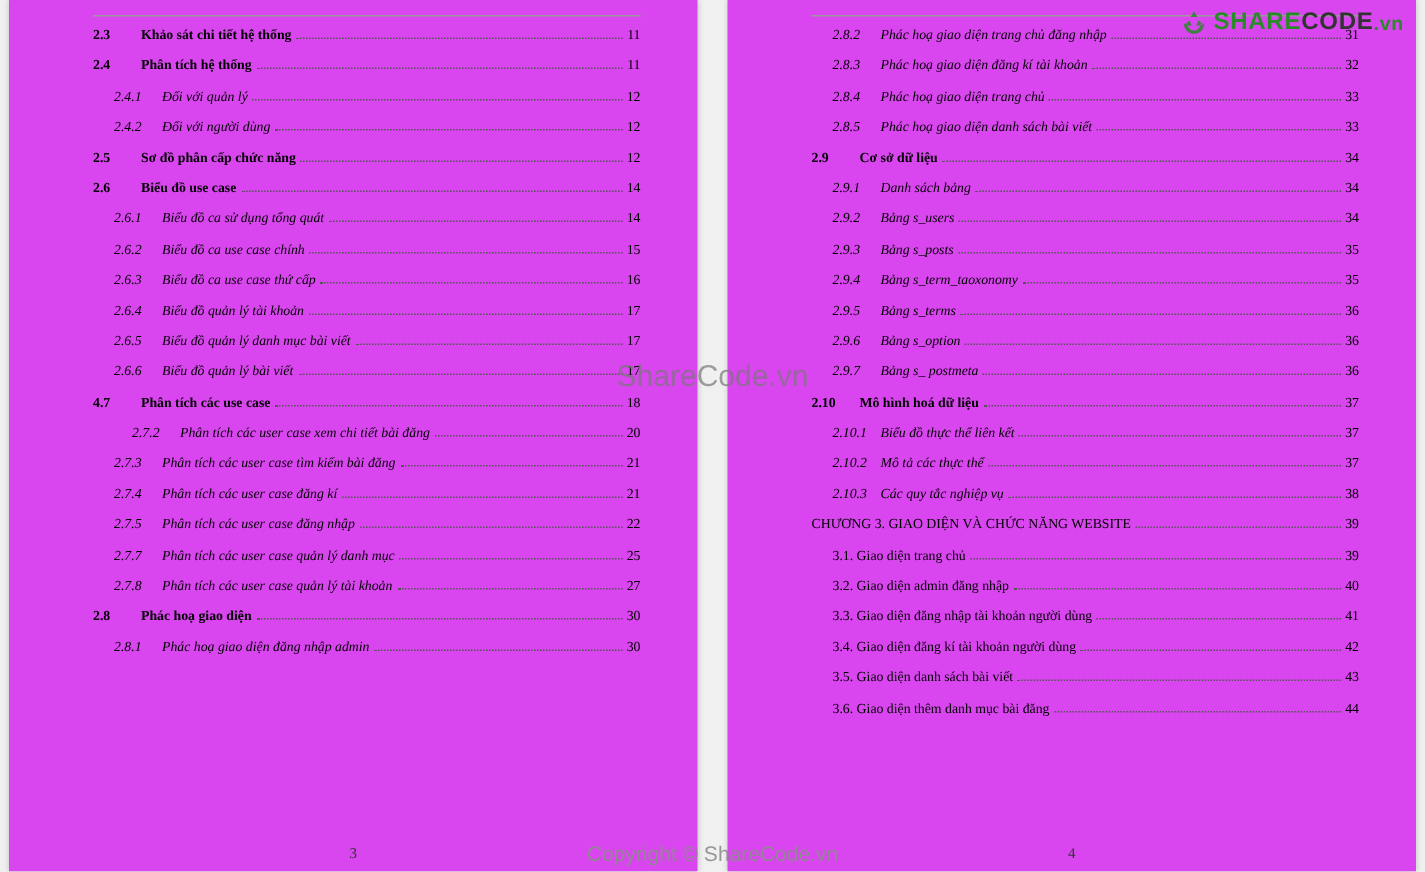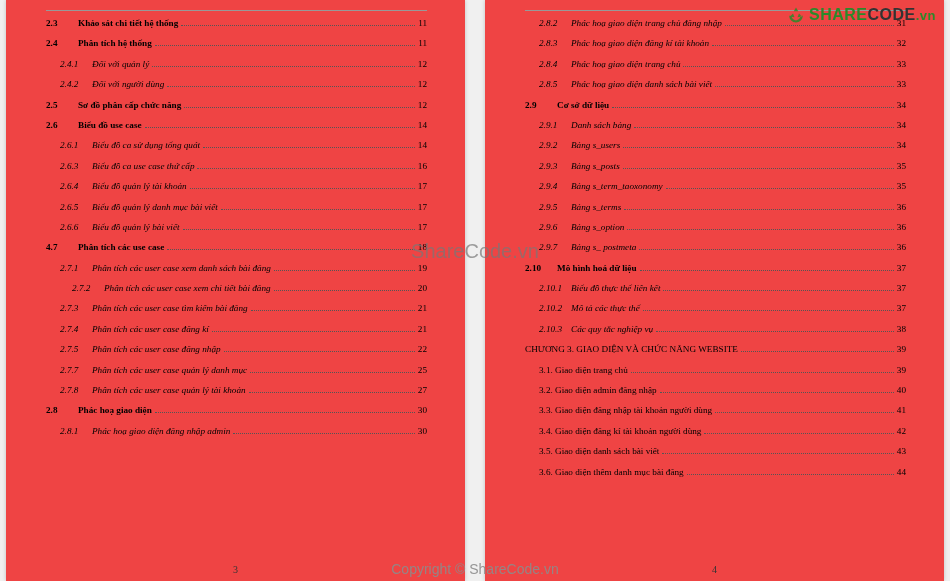--- a/index.html
+++ b/index.html
@@ -12,25 +12,25 @@
     overflow: hidden;
     position: relative;
   }
   .container {
     display: flex;
     gap: 20px;
     padding: 0 6px;
     height: 100%;
   }
   .page {
-    background: #ef4444;
+    background: #d946ef;
     width: 460px;
     height: 581px;
     box-shadow: 0 0 4px rgba(0,0,0,0.2);
-    padding: 10px 38px 0 40px;
+    padding: 10px 38px 0 56px;
     box-sizing: border-box;
     position: relative;
   }
   .page-inner {
     border-top: 1px solid #999;
     padding-top: 8px;
   }
   .toc-line {
     display: flex;
     align-items: baseline;
@@ -154,20 +154,26 @@
           <span class="dots"></span>
           <span class="toc-page">14</span>
         </div>
         <div class="toc-line indent-1">
           <span class="toc-num" style="font-style: italic;">2.6.1</span>
           <span class="toc-text toc-text-italic">Biểu đồ ca sử dụng tổng quát</span>
           <span class="dots"></span>
           <span class="toc-page">14</span>
         </div>
         <div class="toc-line indent-1">
+          <span class="toc-num" style="font-style: italic;">2.6.2</span>
+          <span class="toc-text toc-text-italic">Biểu đồ ca use case chính</span>
+          <span class="dots"></span>
+          <span class="toc-page">15</span>
+        </div>
+        <div class="toc-line indent-1">
           <span class="toc-num" style="font-style: italic;">2.6.3</span>
           <span class="toc-text toc-text-italic">Biểu đồ ca use case thứ cấp</span>
           <span class="dots"></span>
           <span class="toc-page">16</span>
         </div>
         <div class="toc-line indent-1">
           <span class="toc-num" style="font-style: italic;">2.6.4</span>
           <span class="toc-text toc-text-italic">Biểu đồ quản lý tài khoản</span>
           <span class="dots"></span>
           <span class="toc-page">17</span>
@@ -182,26 +188,20 @@
           <span class="toc-num" style="font-style: italic;">2.6.6</span>
           <span class="toc-text toc-text-italic">Biểu đồ quản lý bài viết</span>
           <span class="dots"></span>
           <span class="toc-page">17</span>
         </div>
         <div class="toc-line">
           <span class="toc-num toc-num-bold">4.7</span>
           <span class="toc-text toc-text-bold">Phân tích các use case</span>
           <span class="dots"></span>
           <span class="toc-page">18</span>
-        </div>
-        <div class="toc-line indent-1">
-          <span class="toc-num" style="font-style: italic;">2.7.1</span>
-          <span class="toc-text toc-text-italic">Phân tích các user case xem danh sách bài đăng</span>
-          <span class="dots"></span>
-          <span class="toc-page">19</span>
         </div>
         <div class="toc-line indent-1">
           <span class="toc-num" style="font-style: italic; margin-left: 12px;">2.7.2</span>
           <span class="toc-text toc-text-italic">Phân tích các user case xem chi tiết bài đăng</span>
           <span class="dots"></span>
           <span class="toc-page">20</span>
         </div>
         <div class="toc-line indent-1">
           <span class="toc-num" style="font-style: italic;">2.7.3</span>
           <span class="toc-text toc-text-italic">Phân tích các user case tìm kiếm bài đăng</span>

